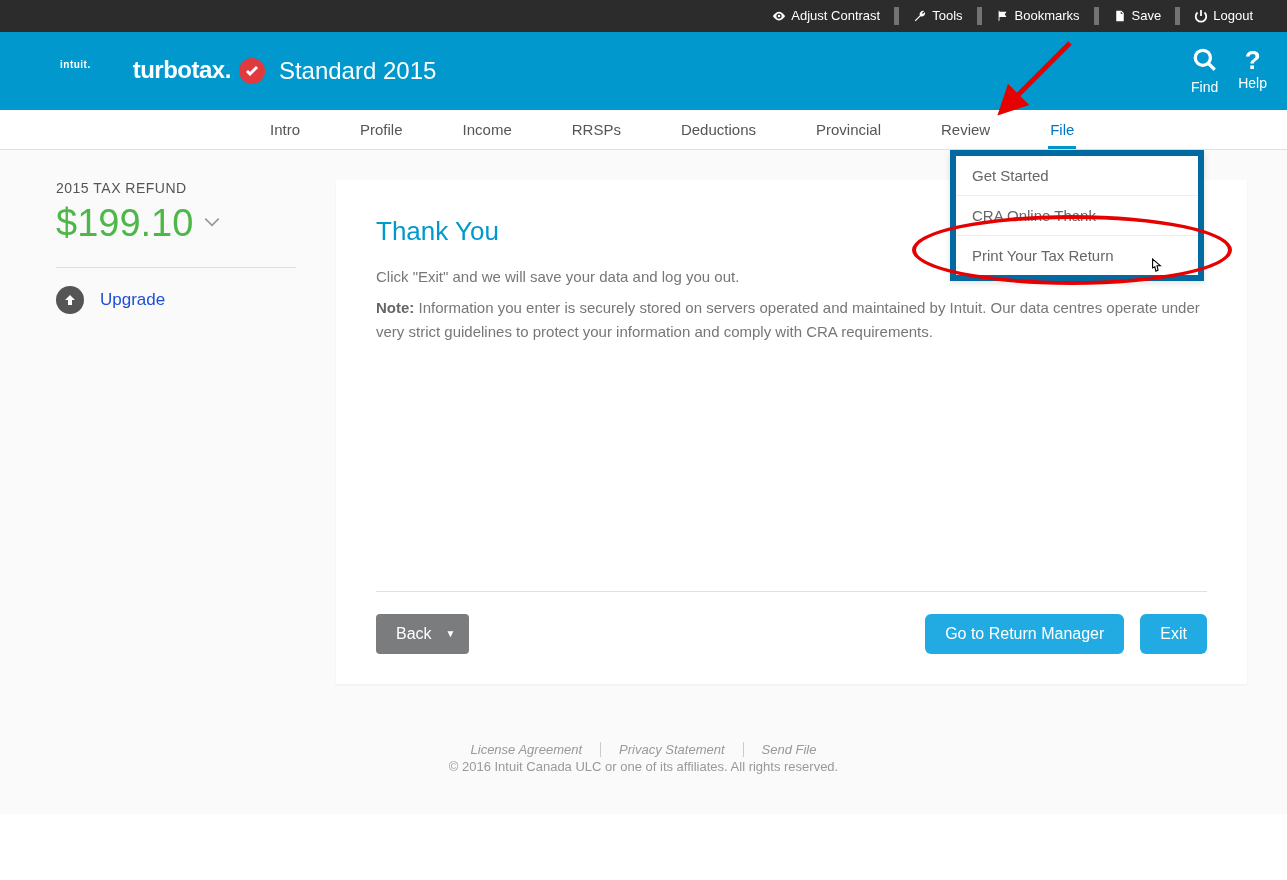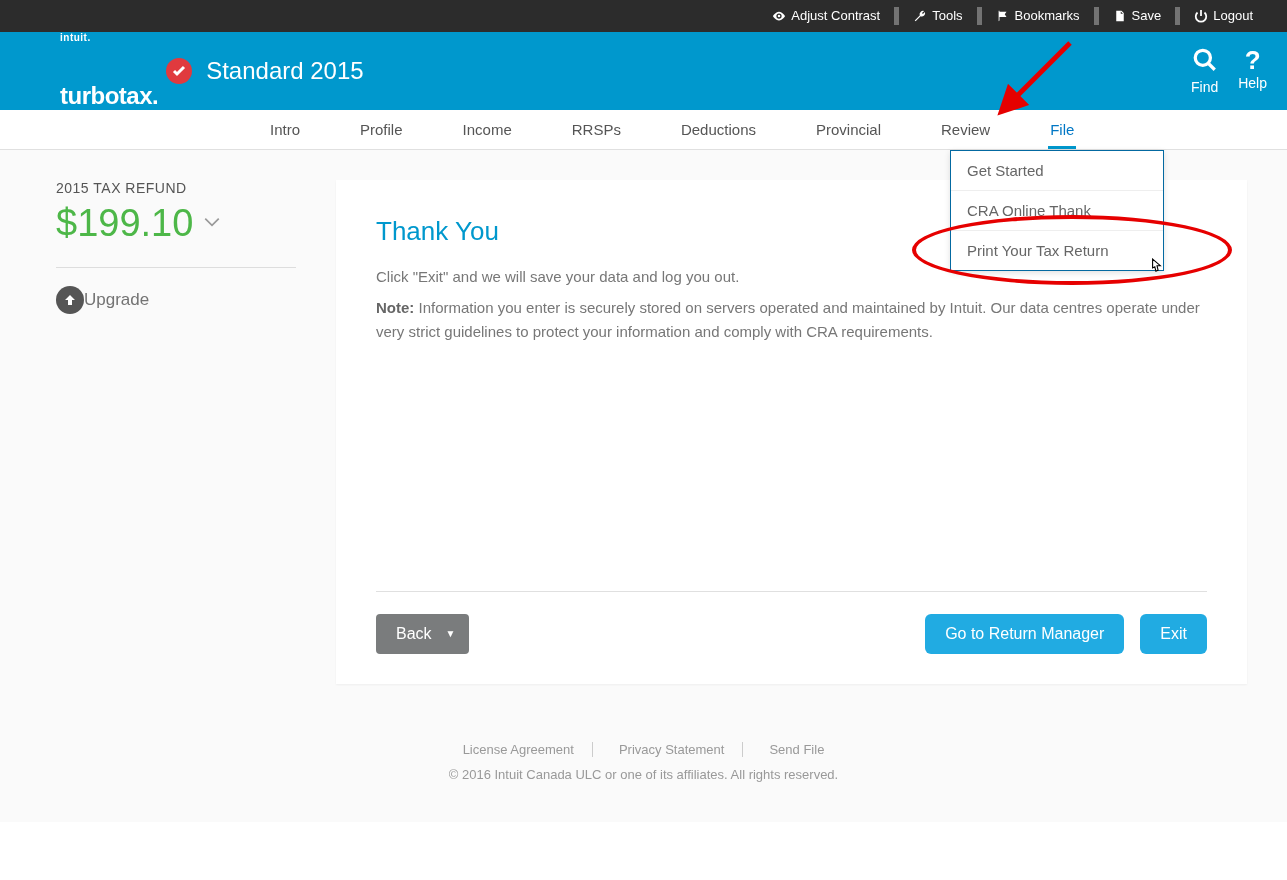--- a/index.html
+++ b/index.html
@@ -7,72 +7,72 @@
 
 
 .topbar { background: #2c2c2c; height: 32px; display: flex; justify-content: flex-end; align-items: center; padding-right: 20px; gap: 0; }
 .topbar-item { color: #fff; font-size: 13px; display: flex; align-items: center; gap: 5px; padding: 0 14px; cursor: pointer; border-right: 5px solid #737373; height: 18px; line-height: 18px; }
 .topbar-item:last-child { border-right: none; justify-content: center; }
 .topbar-icon { width: 14px; height: 14px; display: inline-flex; align-items: center; justify-content: center; }
 
 
 .header { background: #0098cd; height: 78px; display: flex; align-items: center; padding: 0 20px 0 60px; }
 .brand { display: flex; align-items: center; gap: 6px; }
-.brand-text { display: flex; flex-direction: column; color: #fff; gap: 42px; }
+.brand-text { display: flex; flex-direction: row; color: #fff; gap: 42px; }
 .brand-intuit { font-size: 10px; font-weight: bold; letter-spacing: 0.5px; }
 .brand-name { font-size: 24px; font-weight: bold; letter-spacing: -0.5px; margin-top: -3px; }
 .brand-check { width: 26px; height: 26px; background: #e03a3e; border-radius: 50%; display: flex; align-items: center; justify-content: center; margin-left: 2px; }
 .product-name { color: #fff; font-size: 24px; font-weight: 300; margin-left: 14px; }
 .header-right { margin-left: auto; display: flex; gap: 20px; }
 .header-action { color: #fff; text-align: center; cursor: pointer; }
 .header-action-icon { font-size: 26px; font-weight: bold; display: block; line-height: 1; }
 .header-action-label { font-size: 14px; display: block; margin-top: 2px; }
 
 
 .nav { background: #fff; border-bottom: 1px solid #e0e0e0; height: 40px; display: flex; align-items: stretch; padding-left: 240px; position: relative; }
 .nav-item { padding: 16px 30px; display: flex; align-items: center; font-size: 15px; color: #555; cursor: pointer; position: relative; }
 .nav-item.active { color: #0077c5; }
 .nav-item.active::after { content: ""; position: absolute; bottom: 0; left: 50%; transform: translateX(-50%); width: 28px; height: 3px; background: #0098cd; }
 
 
-.dropdown { position: absolute; top: 40px; left: 950px; width: 214px; background: #fff; border: 1px solid #0369a1; box-shadow: 0 2px 6px rgba(0,0,0,0.12); z-index: 10; }
+.dropdown { position: absolute; top: 40px; left: 950px; width: 254px; background: #fff; border: 6px solid #0369a1; box-shadow: 0 2px 6px rgba(0,0,0,0.12); z-index: 10; }
 .dropdown-item { padding: 11px 16px; font-size: 15px; color: #666; cursor: pointer; border-bottom: 1px solid #eee; }
 .dropdown-item:last-child { border-bottom: none; }
 
 
 .annotation-arrow { position: absolute; top: 33px; left: 990px; z-index: 20; pointer-events: none; }
 .annotation-circle { position: absolute; top: 215px; left: 912px; width: 320px; height: 70px; border: 4px solid #e60000; border-radius: 50%; z-index: 20; pointer-events: none; }
 .cursor-pointer { position: absolute; top: 258px; left: 1146px; z-index: 21; pointer-events: none; font-size: 16px; }
 
 
 .content { display: flex; padding: 30px 40px 30px 56px; gap: 40px; min-height: 560px; background: #fafafa; }
 .sidebar { width: 240px; flex-shrink: 0; }
 .refund-label { font-size: 14px; color: #555; letter-spacing: 0.5px; }
 .refund-amount { font-size: 38px; color: #4db748; font-weight: 300; margin-top: 6px; display: flex; align-items: center; gap: 10px; }
 .refund-chevron { color: #888; font-size: 22px; }
 .sidebar-divider { border: none; border-top: 1px solid #ddd; margin: 22px 0 18px; }
-.upgrade-link { display: flex; align-items: center; gap: 0; font-size: 17px; color: #737373; cursor: pointer; }
+.upgrade-link { display: flex; align-items: center; gap: 16px; font-size: 17px; color: #1d4ed8; cursor: pointer; }
 .upgrade-icon { width: 28px; height: 28px; background: #555; border-radius: 50%; display: flex; align-items: center; justify-content: center; color: #fff; }
 
 .main { flex: 1; background: #fff; padding: 36px 40px 30px; box-shadow: 0 1px 2px rgba(0,0,0,0.05); display: flex; flex-direction: column; }
 .main-title { font-size: 26px; color: #0098cd; font-weight: 400; margin-bottom: 18px; }
 .main-text { font-size: 15px; color: #777; line-height: 1.55; margin-bottom: 8px; }
 .main-note strong { color: #666; }
 .main-spacer { flex: 1; min-height: 240px; }
 .main-divider { border: none; border-top: 1px solid #e0e0e0; margin-bottom: 22px; }
 .main-actions { display: flex; align-items: center; }
 .btn { padding: 11px 20px; font-size: 16px; border: none; border-radius: 4px; cursor: pointer; color: #fff; }
 .btn-back { background: #7a7c7d; display: flex; align-items: center; gap: 14px; padding-right: 14px; }
 .btn-back-caret { font-size: 10px; }
 .btn-primary { background: #21abe2; border-radius: 6px; }
 .actions-right { margin-left: auto; display: flex; gap: 16px; }
 
 
 .footer { text-align: center; padding: 28px 0 40px; font-size: 13px; color: #999; background: #fafafa;}
-.footer-links { display: flex; justify-content: center; gap: 8px; margin-bottom: 10px; }
+.footer-links { display: flex; justify-content: center; gap: 0; margin-bottom: 2px; font-style: italic; }
 .footer-link { padding: 0 18px; border-right: 1px solid #ccc; cursor: pointer; }
 .footer-link:last-child { border-right: none; }
 </style>
 </head>
 <body>
 
 <div class="topbar">
   <div class="topbar-item">
     <span class="topbar-icon">
       <svg viewBox="0 0 16 16" width="14" height="14" fill="#fff">

